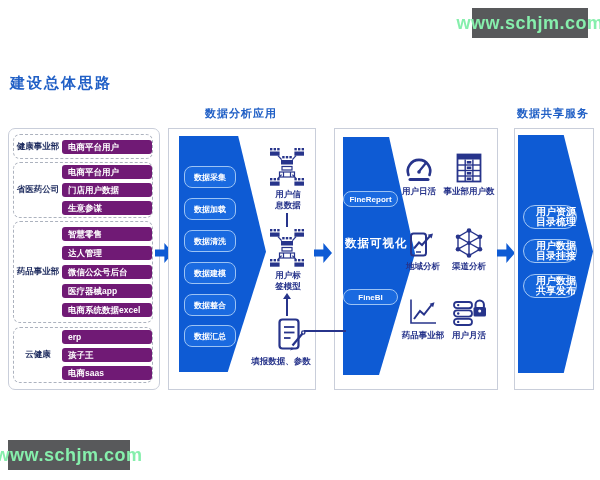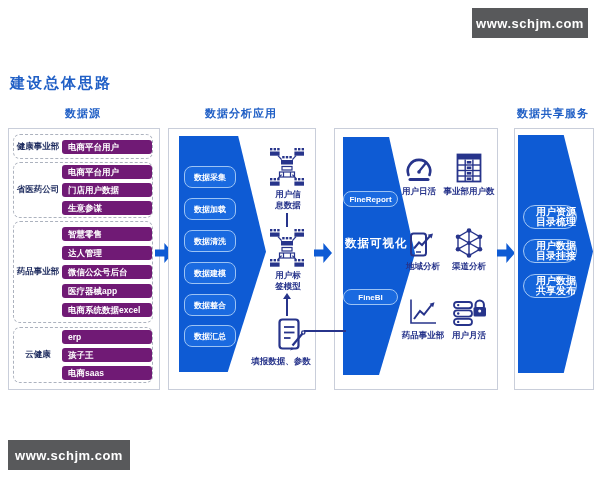--- a/index.html
+++ b/index.html
@@ -1,18 +1,18 @@
 <!DOCTYPE html>
 <html><head>
 <meta charset="utf-8">
 <style>
   html,body{margin:0;padding:0;background:#fff;}
   .canvas{position:relative;width:600px;height:480px;background:#ffffff;overflow:hidden;
           font-family:"Liberation Sans","DejaVu Sans",sans-serif;}
-  .wm{position:absolute;background:#58595B;color:#ffffff;font-size:13px;font-weight:bold;
+  .wm{position:absolute;background:#58595B;color:#86efac;font-size:18px;font-weight:bold;
       display:flex;align-items:center;justify-content:center;letter-spacing:.5px;}
   .wm-top{left:472px;top:8px;width:116px;height:30px;}
   .wm-bottom{left:8px;top:440px;width:122px;height:30px;}
   .title{position:absolute;left:10px;top:74px;margin:0;font-size:15px;font-weight:bold;
          color:#2160C6;letter-spacing:2px;}
   .col-header{position:absolute;top:106px;font-size:11px;font-weight:bold;color:#2160C6;
               text-align:center;letter-spacing:1px;white-space:nowrap;}
   .panel{position:absolute;top:128px;height:260px;background:#fff;border:1px solid #C9CEDA;box-sizing:content-box;}
   .pent{position:absolute;background:#0E5BD4;}
   
@@ -52,25 +52,24 @@
 </head>
 <body>
 
 <div class="canvas">
 
   <div class="wm wm-top">www.schjm.com</div>
   <div class="wm wm-bottom">www.schjm.com</div>
 
   <h1 class="title">建设总体思路</h1>
 
-  <div class="col-header" style="left:8px;width:150px;">数据源</div>
   <div class="col-header" style="left:168px;width:146px;">数据分析应用</div>
   <div class="col-header" style="left:514px;width:78px;">数据共享服务</div>
 
-  <div class="panel" style="left:8px;width:150px;">
+  <div class="panel" style="left:8px;width:150px;border-radius:7px;">
 
     <div class="src-group" style="top:5px;height:25px;">
       <div class="src-label">健康事业部</div>
       <div class="src-items gap4">
         <div class="src-pill">电商平台用户</div>
       </div>
     </div>
 
     <div class="src-group" style="top:33px;height:56px;">
       <div class="src-label">省医药公司</div>

